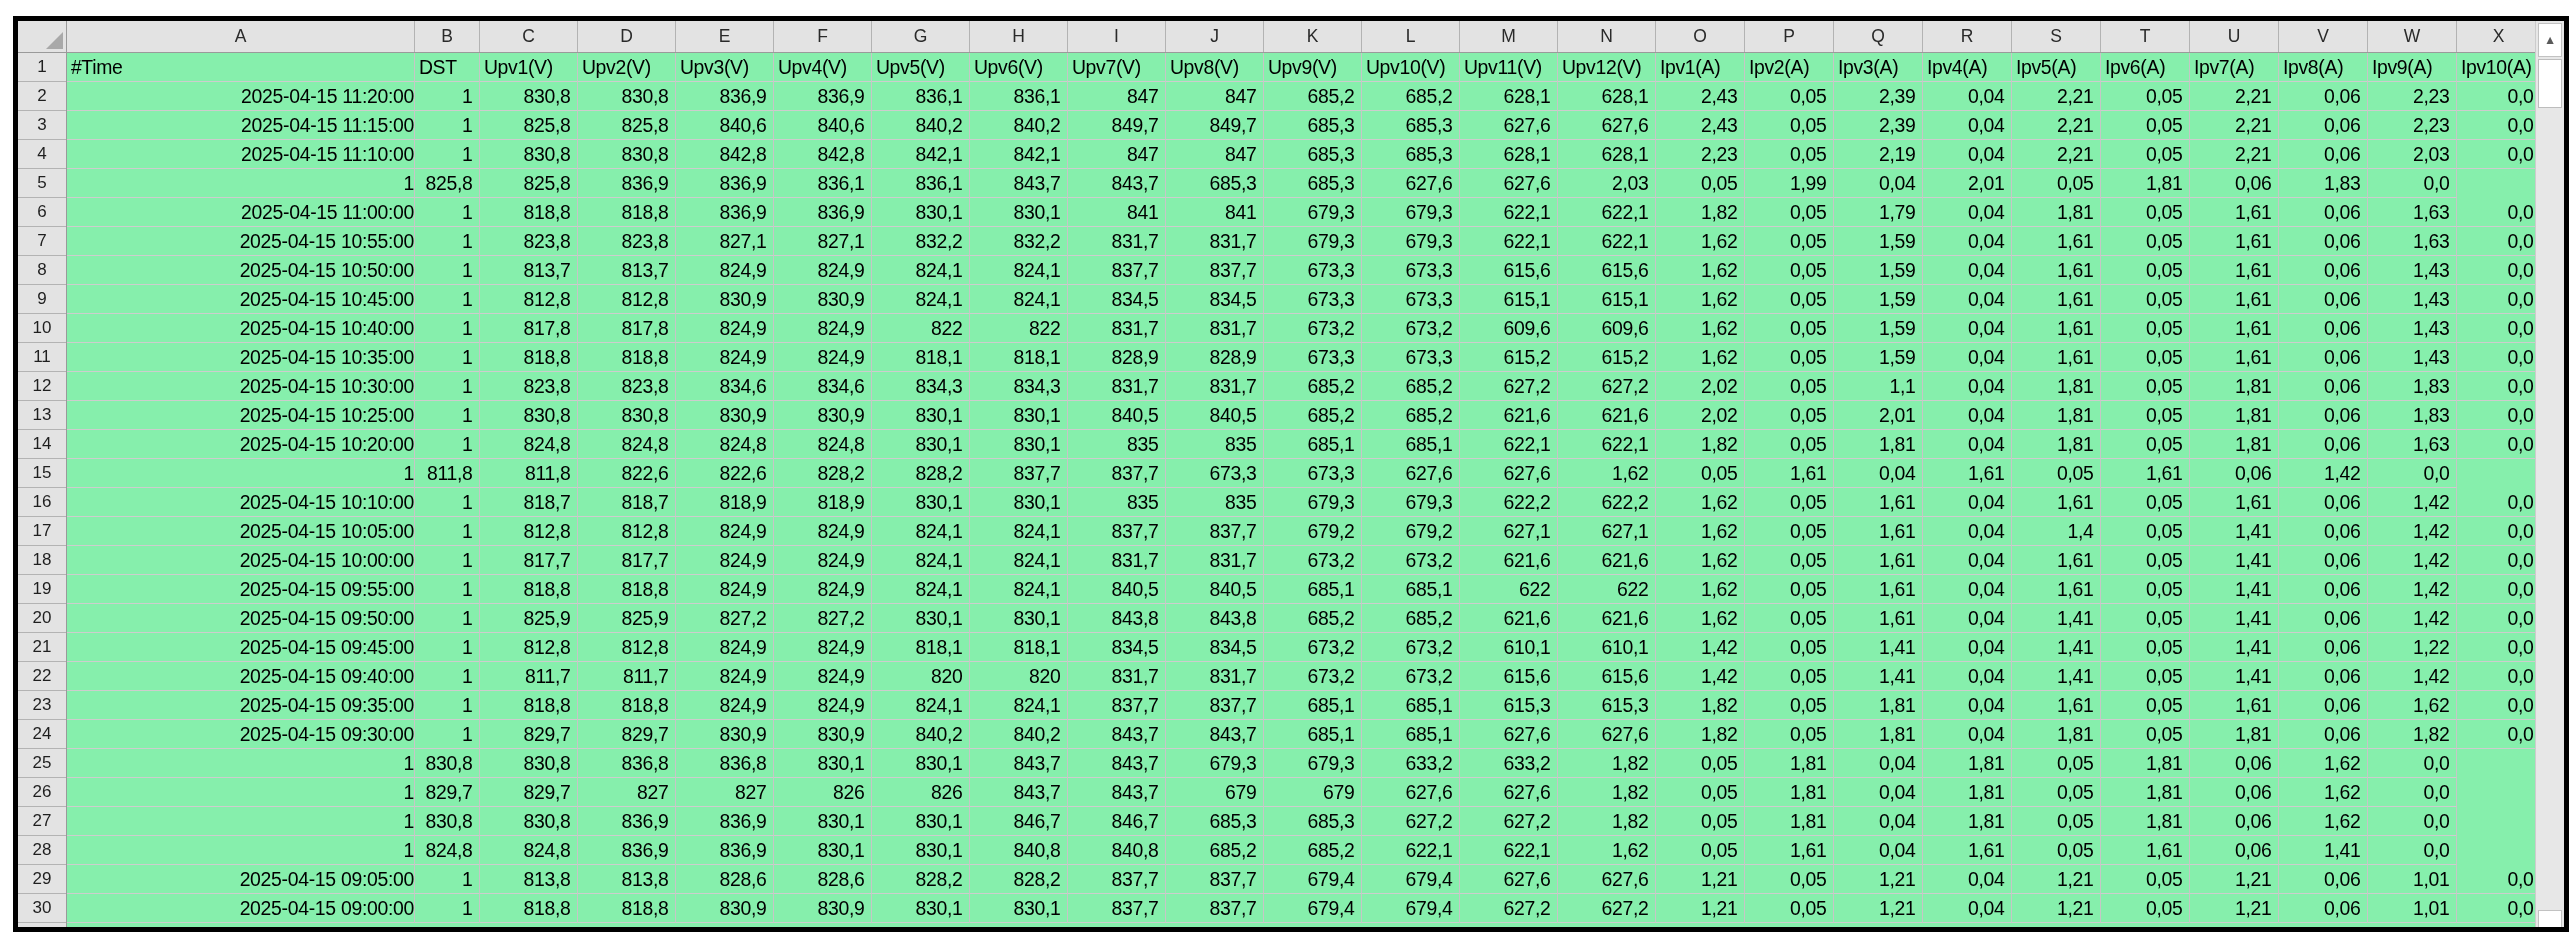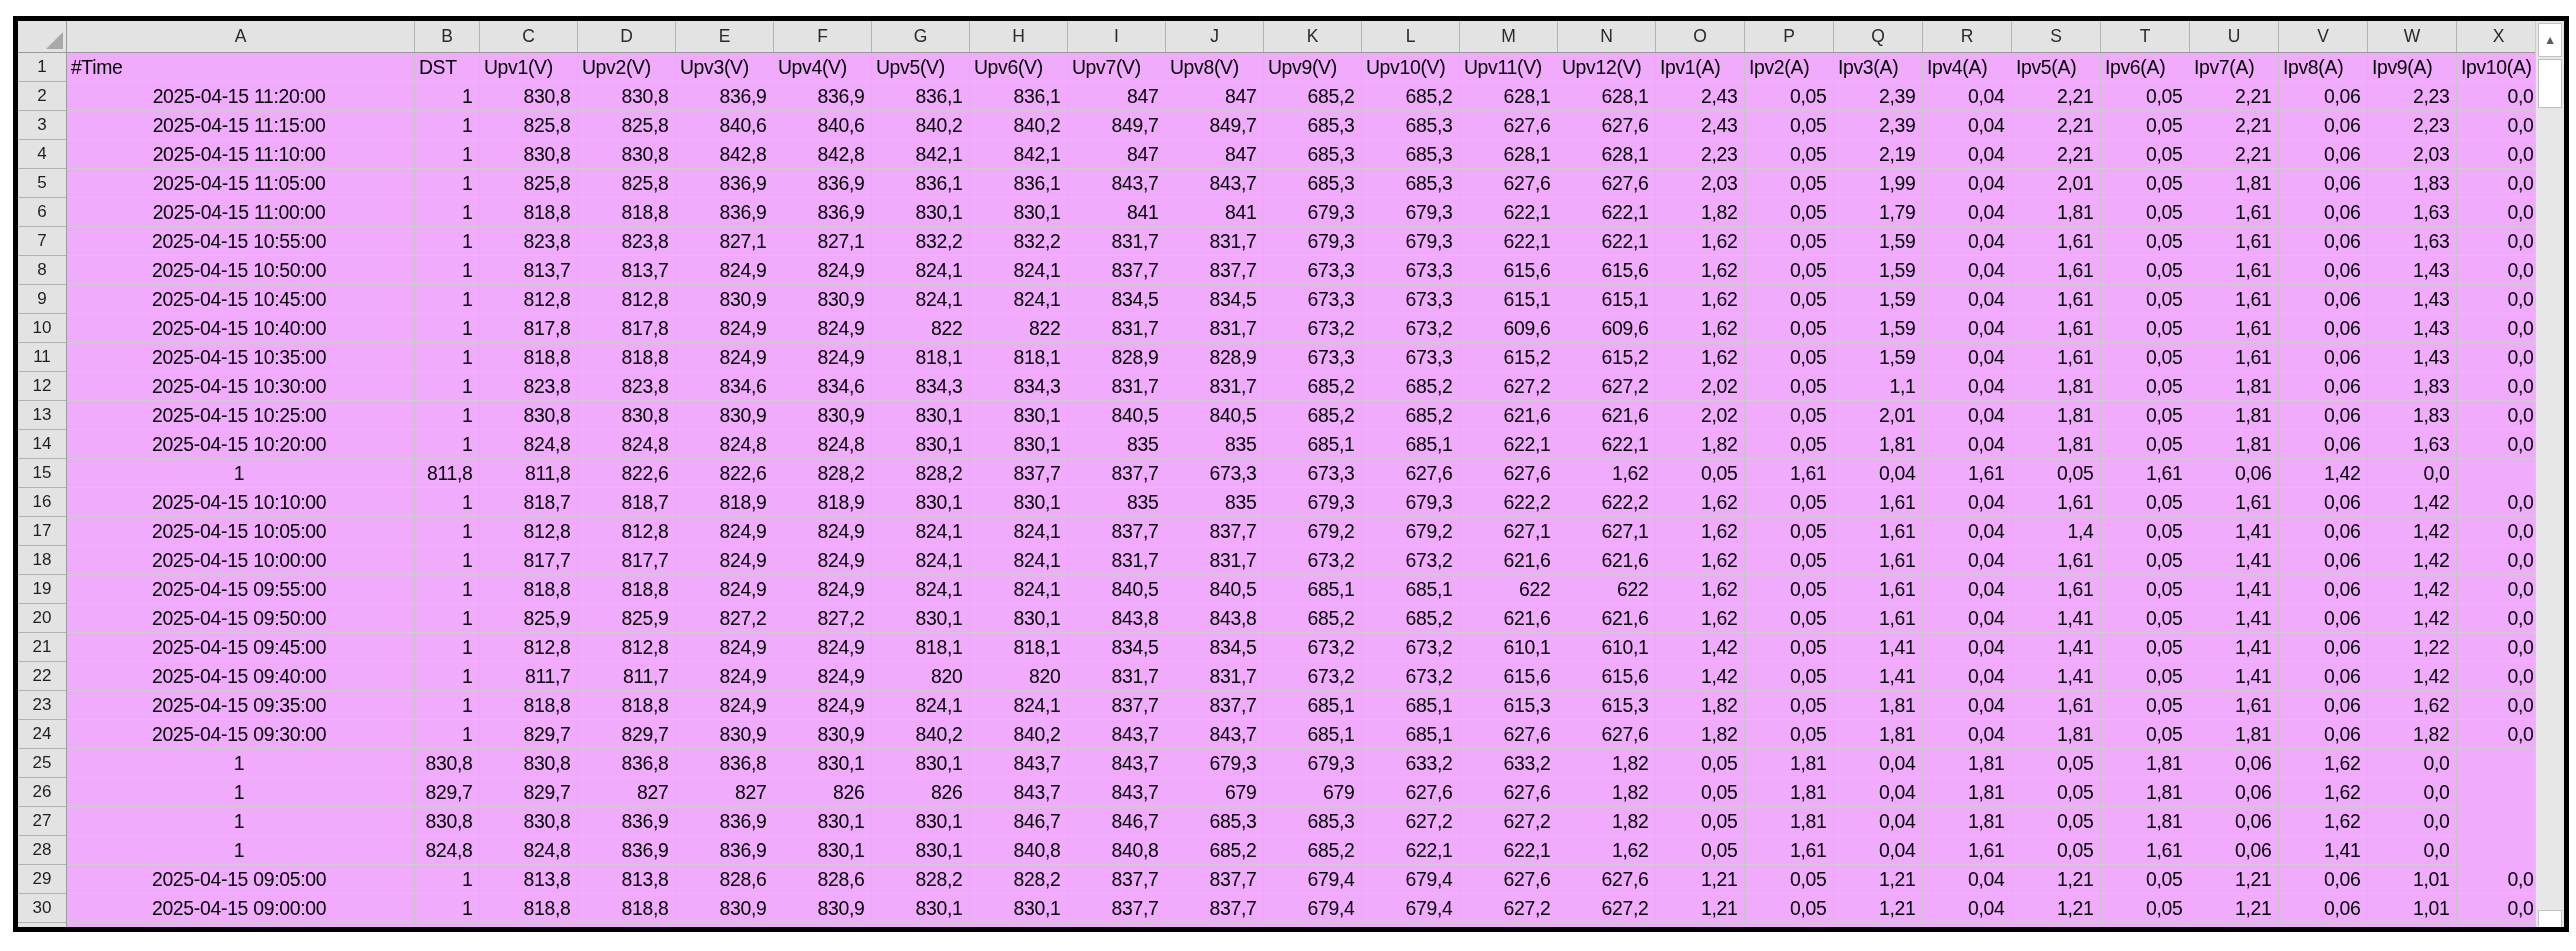--- a/index.html
+++ b/index.html
@@ -14,27 +14,27 @@
           border-left:17px solid transparent;border-bottom:17px solid #a9a9a9;}
   #colhead-viewport{position:absolute;left:49px;top:0;width:2468px;height:32px;overflow:hidden;
           background:#e3e3e3;border-bottom:0.6px solid #9a9a9a;box-sizing:border-box;}
   #colhead-row{display:grid;grid-template-columns:348px 65px repeat(12,98px) repeat(9,89px) 84px;height:32px;}
   #colhead-row > div{border-right:0.6px solid #b3b3b3;box-sizing:border-box;
           text-align:center;line-height:31px;font-size:17.5px;color:#2a2a2a;}
   #gutter{position:absolute;left:0;top:32px;width:49px;height:874px;background:#e3e3e3;
           border-right:0.6px solid #9a9a9a;box-sizing:border-box;}
   #gutter > div{height:29px;box-sizing:border-box;border-bottom:0.6px solid #b3b3b3;
           text-align:center;line-height:28.5px;font-size:17px;color:#1f1f1f;}
-  #cells-viewport{position:absolute;left:49px;top:32px;width:2468px;height:874px;overflow:hidden;background:#f0abfc;}
+  #cells-viewport{position:absolute;left:49px;top:32px;width:2468px;height:874px;overflow:hidden;background:#86efac;}
   .row{display:grid;grid-template-columns:348px 65px repeat(12,98px) repeat(9,89px) 84px;
           height:29px;box-sizing:border-box;}
   .row > div{box-sizing:border-box;border-right:0.6px solid #c6c6c6;border-bottom:0.6px solid #cdcdcd;
           font-size:19.4px;line-height:28.5px;color:#000000;letter-spacing:-0.3px;
           text-align:right;padding-right:6.5px;white-space:nowrap;overflow:hidden;}
-  .row > div:first-child{text-align:center;padding-left:5.2px;padding-right:8px;}
+  .row > div:first-child{text-align:right;padding-left:5.2px;padding-right:0;}
   .row.hdr > div{text-align:left;padding-left:3.9px;padding-right:0;}
   
   #vscroll{position:absolute;right:0;top:0;width:29px;height:906px;background:#e7e7e7;
           border-left:0.6px solid #cccccc;box-sizing:border-box;}
   #vscroll .btn-up{position:absolute;left:1.9px;top:1.9px;width:24.6px;height:34px;background:#ffffff;
           border:0.6px solid #c2c2c2;box-sizing:border-box;text-align:center;line-height:32px;
           font-size:12.3px;color:#5a5a5a;}
   #vscroll .thumb{position:absolute;left:1.9px;top:38px;width:24.6px;height:49px;background:#ffffff;
           border:0.6px solid #bdbdbd;box-sizing:border-box;}
   #vscroll .btn-down{position:absolute;left:1.9px;bottom:0;width:24.6px;height:17px;background:#ffffff;
@@ -211,21 +211,20 @@
           <div>2,19</div>
           <div>0,04</div>
           <div>2,21</div>
           <div>0,05</div>
           <div>2,21</div>
           <div>0,06</div>
           <div>2,03</div>
           <div>0,0</div>
         </div>
         <div class="row">
-          <div>2025-04-15 11:05:00</div>
           <div>1</div>
           <div>825,8</div>
           <div>825,8</div>
           <div>836,9</div>
           <div>836,9</div>
           <div>836,1</div>
           <div>836,1</div>
           <div>843,7</div>
           <div>843,7</div>
           <div>685,3</div>

